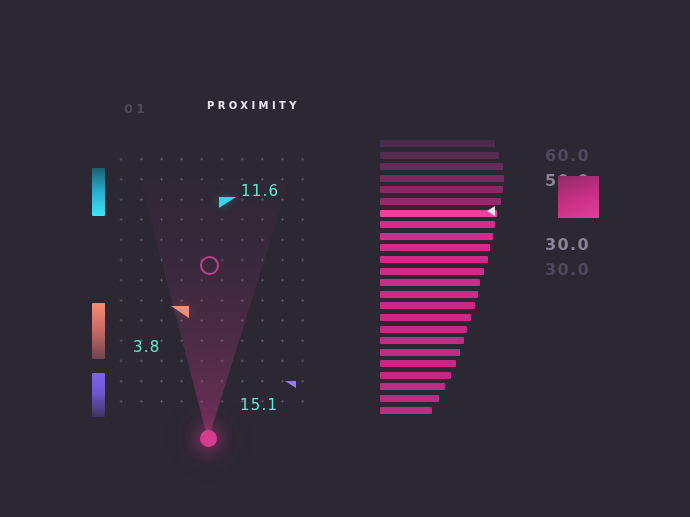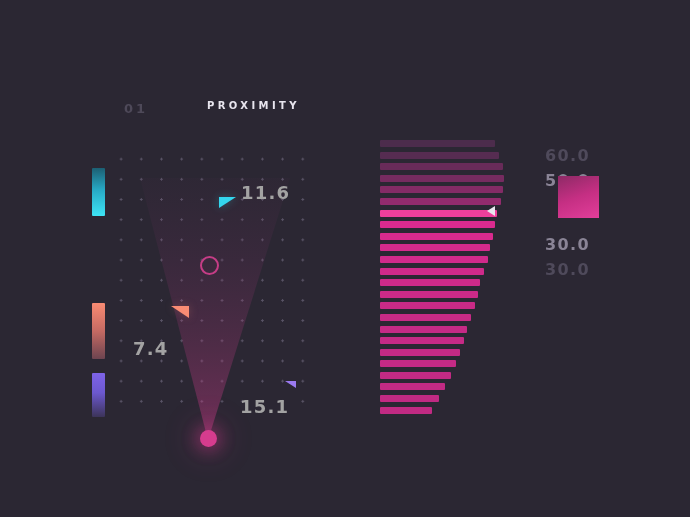--- a/index.html
+++ b/index.html
@@ -109,24 +109,24 @@
     border-left: 18px solid transparent;
     filter: drop-shadow(0 0 4px rgba(249,140,116,0.25));
   }
   #tri-purple {
     left: 285px; top: 381px;
     border-top: 7px solid #9b7af0;
     border-left: 11px solid transparent;
   }
   .reading {
     position: absolute;
-    font-size: 18px;
-    font-weight: 700;
+    font-size: 15px;
+    font-weight: 400;
     letter-spacing: 1.2px;
-    color: #a3a3a3;
+    color: #5eead4;
   }
   #reading-116 { left: 241px; top: 182px; }
   #reading-83  { left: 133px; top: 338px; }
   #reading-151 { left: 240px; top: 396px; }
 
   
   .legend-bar {
     position: absolute;
     left: 92px;
     width: 13px;
@@ -218,21 +218,21 @@
     </svg>
 
     <div id="target-ring"></div>
     <div id="origin-dot"></div>
 
     <div class="tri" id="tri-cyan"></div>
     <div class="tri" id="tri-coral"></div>
     <div class="tri" id="tri-purple"></div>
 
     <div class="reading" id="reading-116">11.6</div>
-    <div class="reading" id="reading-83">7.4</div>
+    <div class="reading" id="reading-83">3.8</div>
     <div class="reading" id="reading-151">15.1</div>
 
     <div class="legend-bar" id="legend-cyan"></div>
     <div class="legend-bar" id="legend-coral"></div>
     <div class="legend-bar" id="legend-purple"></div>
   </section>
 
   <section id="velocity-panel">
     
     

